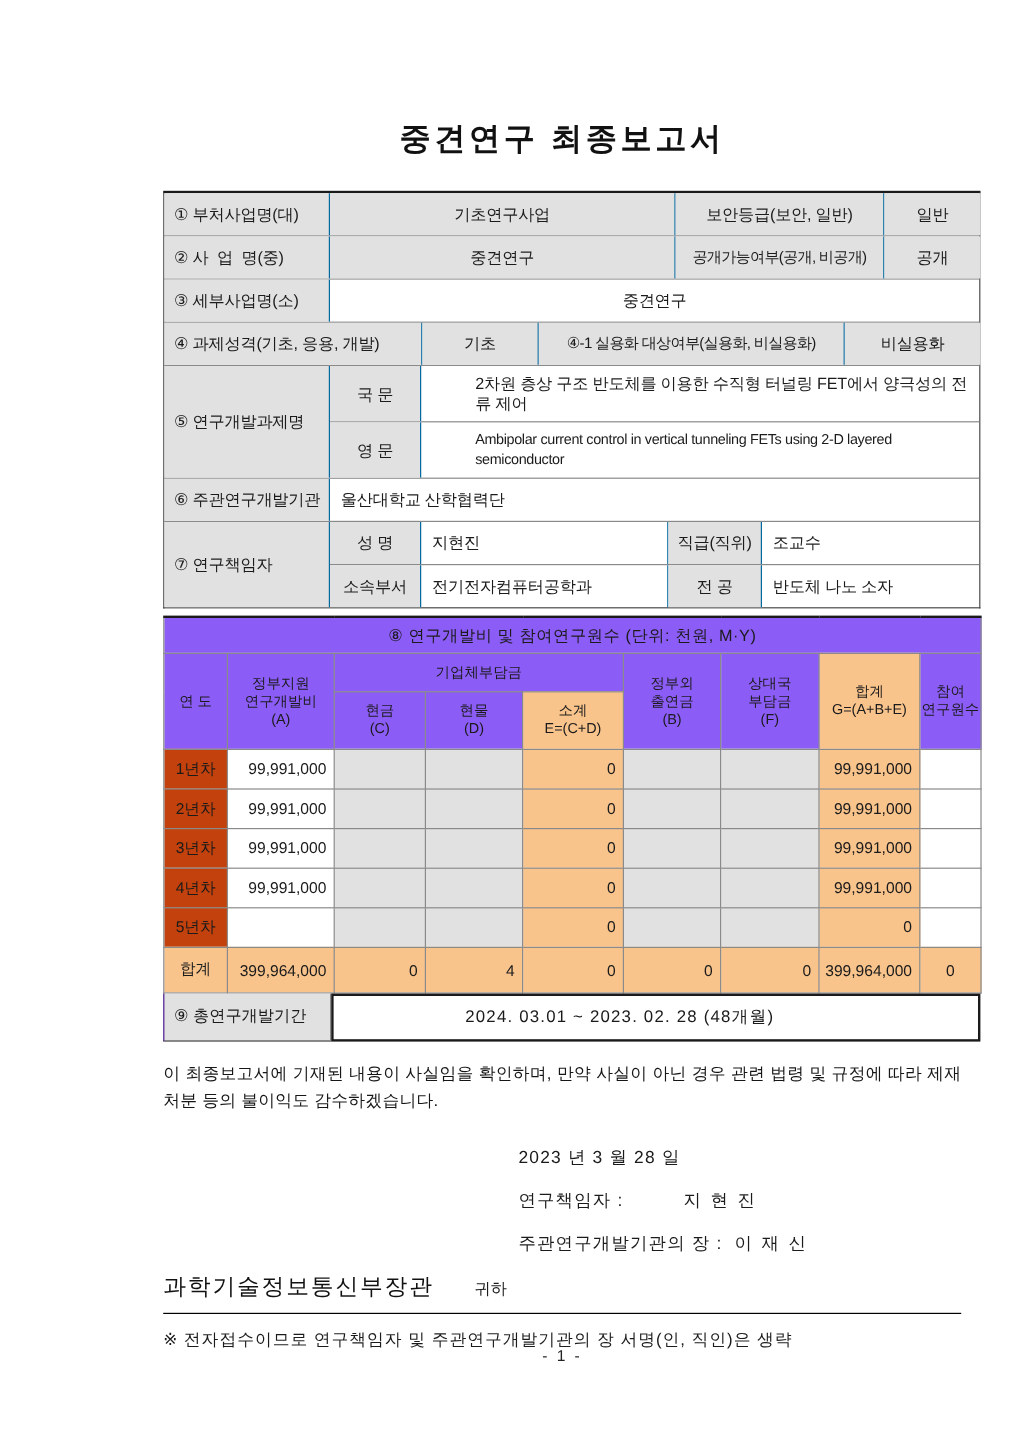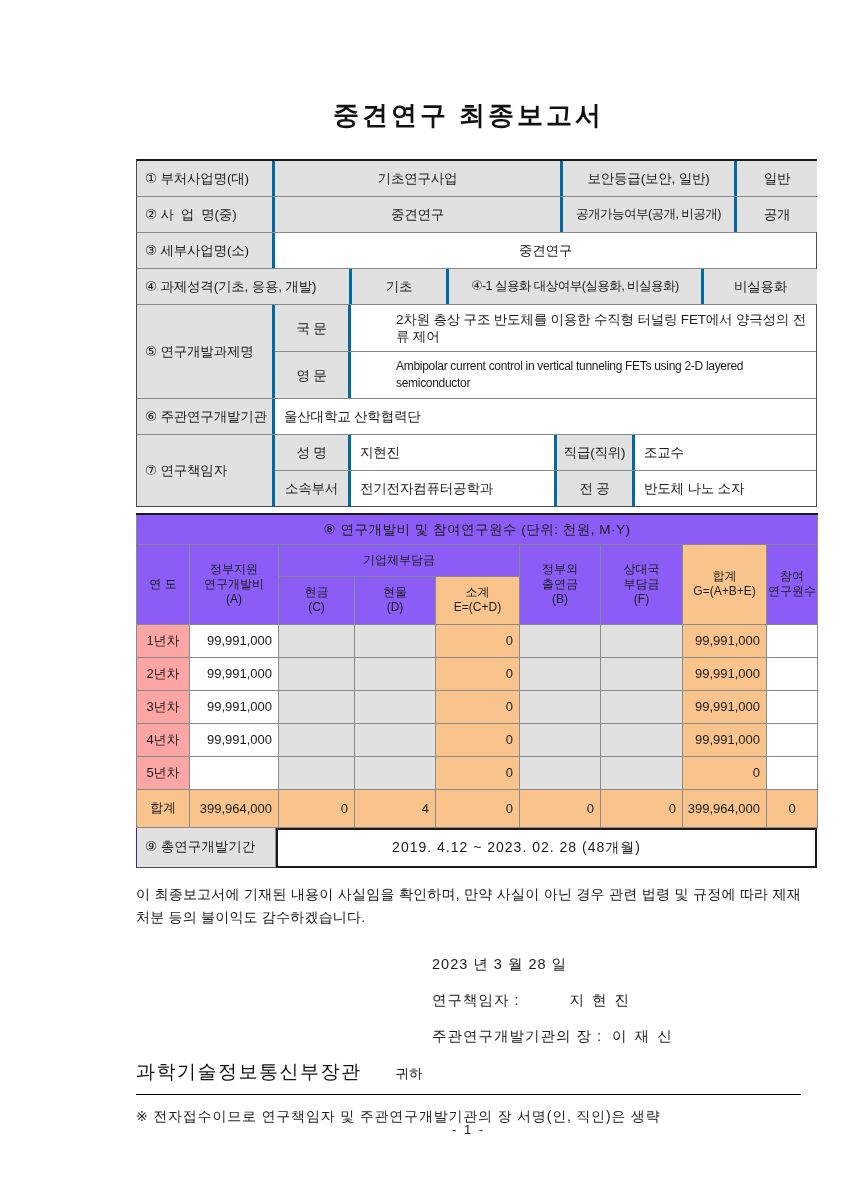--- a/index.html
+++ b/index.html
@@ -9,21 +9,21 @@
 
   
   .doc-title{margin:0;padding-top:98px;margin-bottom:26px;text-align:center;
              font-size:26px;font-weight:bold;letter-spacing:3px;color:#111;}
 
   
   .tableA{width:681px;box-sizing:border-box;border:1px solid #4a4a4a;border-top:2px solid #1a1a1a;}
   .trow{display:flex;border-bottom:1px solid #8a8a8a;min-height:35px;align-items:stretch;}
   .trow:last-child{border-bottom:none;}
   .cell{display:flex;align-items:center;justify-content:center;box-sizing:border-box;
-        border-right:3px solid #0369a1;font-size:13.5px;letter-spacing:-0.2px;
+        border-right:1px solid #0369a1;font-size:13.5px;letter-spacing:-0.2px;
         white-space:pre-wrap;line-height:17px;}
   .trow > .cell:last-child{border-right:none;}
   .lbl{background:#e1e1e1;justify-content:flex-start;padding-left:8px;}
   .gray{background:#e1e1e1;}
   .left{justify-content:flex-start;padding-left:9px;}
   .tight{font-size:12.6px;letter-spacing:-0.6px;padding:0 2px;}
   .w138{width:138px;flex:none;} .w288{width:288px;flex:none;} .w174{width:174px;flex:none;}
   .w80{width:80px;flex:none;}  .w215{width:215px;flex:none;} .w97{width:97px;flex:none;}
   .w255{width:255px;flex:none;} .w113{width:113px;flex:none;} .w76{width:76px;flex:none;}
   .w206{width:206px;flex:none;} .w78{width:78px;flex:none;}
@@ -42,21 +42,21 @@
         white-space:pre-line;padding:0;}
   .fund th{background:#8b5cf6;font-size:12px;line-height:15px;text-align:center;}
   .fund th.section{height:30px;font-size:13.5px;letter-spacing:0.5px;}
   .fund tr.tier1 th{height:32px;}
   .fund tr.tier2 th{height:48px;}
   .fund td{height:33px;font-size:13px;}
   .fund tr.total td{height:38px;}
   .orange{background:#f9c48c !important;}
   .num{text-align:right;padding-right:6px !important;}
   .ctr{text-align:center;}
-  .fy{text-align:center;background:#fca5a5;font-size:13px;}
+  .fy{text-align:center;background:#c2410c;font-size:13px;}
 
   
   .period{display:flex;width:681px;box-sizing:border-box;align-items:stretch;}
   .plabel{width:140px;flex:none;background:#e1e1e1;box-sizing:border-box;
           border-left:1px solid #4c1d95;border-right:1px solid #8a8a8a;border-bottom:1px solid #4a4a4a;
           display:flex;align-items:center;padding-left:8px;font-size:13.5px;min-height:40px;}
   .pvalue{flex:1;border:2px solid #1a1a1a;display:flex;align-items:center;justify-content:center;
           font-size:14px;letter-spacing:1px;box-sizing:border-box;padding-right:60px;}
 
   
@@ -253,21 +253,21 @@
       <td class="num orange">0</td>
       <td class="num orange">0</td>
       <td class="num orange">399,964,000</td>
       <td class="ctr orange">0</td>
     </tr>
   </tbody>
     </table>
 
   <div class="period">
     <div class="plabel">⑨ 총연구개발기간</div>
-    <div class="pvalue">2019. 4.12 ~ 2023. 02. 28 (48개월)</div>
+    <div class="pvalue">2024. 03.01 ~ 2023. 02. 28 (48개월)</div>
   </div>
 
   <p class="declaration">이 최종보고서에 기재된 내용이 사실임을 확인하며, 만약 사실이 아닌 경우 관련 법령 및 규정에 따라 제재 처분 등의 불이익도 감수하겠습니다.</p>
 
   <div class="date-line">2023  년  3 월     28 일</div>
 
   <div class="signer">
     <span>연구책임자 :</span>
     <span class="sname1">지 현 진</span>
   </div>

